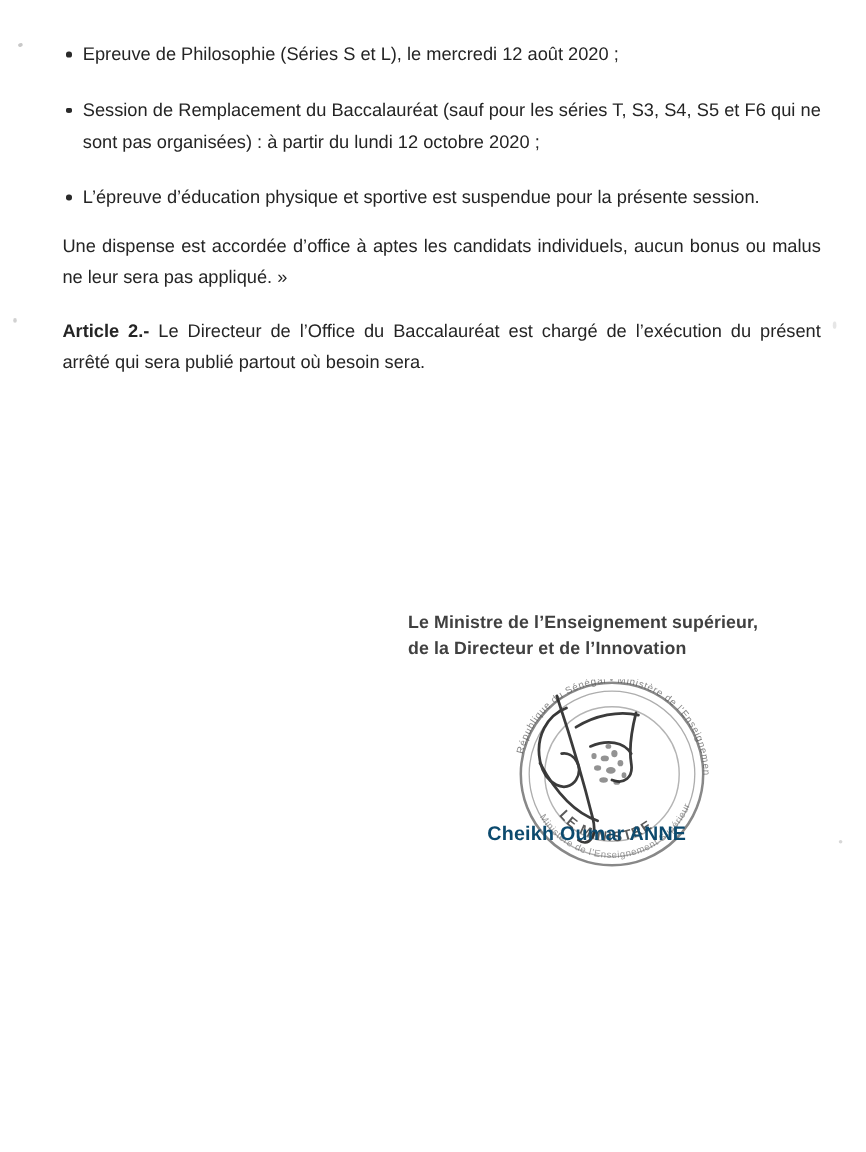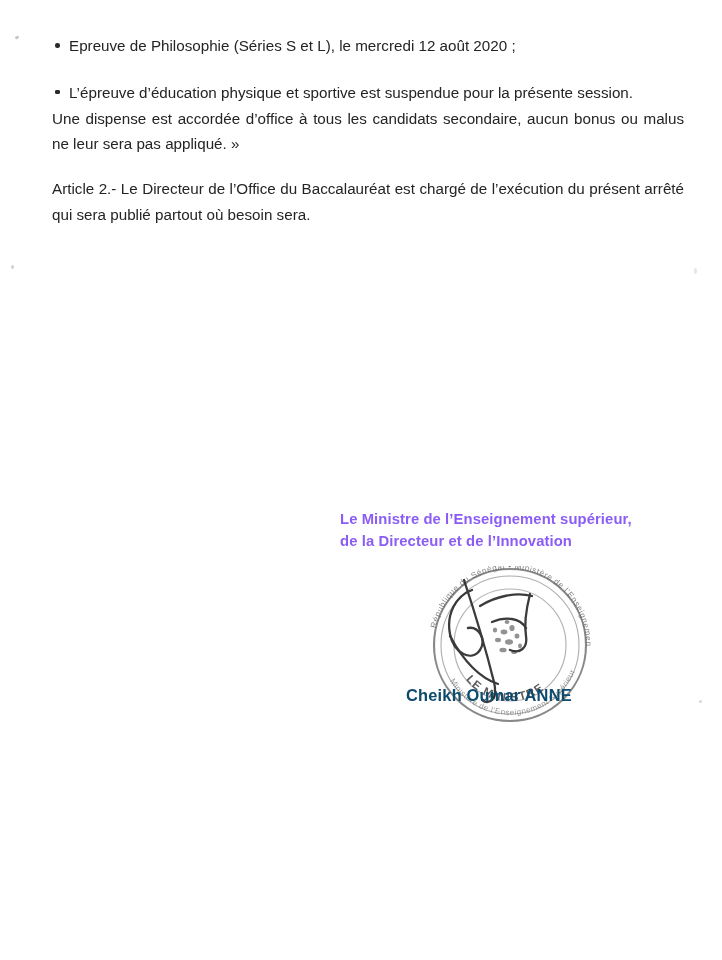--- a/index.html
+++ b/index.html
@@ -42,48 +42,48 @@
   }
   .bullet .dot {
     position: absolute;
     left: 3px;
     top: 10px;
     width: 4.5px;
     height: 4.5px;
     border-radius: 50%;
     background: #2a2a2a;
   }
-  .bullet.tight { margin-bottom: 0; }
+  .bullet.tight { margin-bottom: 15px; }
 
   
   .runon {
     margin: 0;
     text-align: justify;
   }
 
   .gap-before-article { height: 19px; }
 
   .article {
     margin: 0;
     text-align: justify;
   }
   .article .lead {
-    font-weight: normal;
+    font-weight: bold;
   }
 
   
   .sig-title {
     position: absolute;
     left: 340px;
     top: 508px;
     width: 360px;
     font-size: 14.8px;
     line-height: 22px;
     font-weight: bold;
-    color: #8b5cf6;
+    color: #404040;
     letter-spacing: 0.1px;
   }
 
   
   .stamp-wrap {
     position: absolute;
     left: 420px;
     top: 566px;
     width: 190px;
     height: 158px;
@@ -129,27 +129,31 @@
     <p class="para bullet">
       <span class="dot"></span>
       <span>Epreuve de Philosophie (Séries S et L), le mercredi 12 août 2020 ;</span>
     </p>
 
 
     <p class="para bullet">
       <span class="dot"></span>
     </p>
 
+    <p class="para bullet">
+      <span class="dot"></span>
+      <span>Session de Remplacement du Baccalauréat (sauf pour les séries T, S3, S4, S5 et F6 qui ne sont pas organisées) : à partir du lundi 12 octobre 2020 ;</span>
+    </p>
 
     <p class="para bullet tight">
       <span class="dot"></span>
       <span>L’épreuve d’éducation physique et sportive est suspendue pour la présente session.</span>
     </p>
 
-    <p class="para runon">Une dispense est accordée d’office à tous les candidats secondaire, aucun bonus ou malus ne leur sera pas appliqué. »</p>
+    <p class="para runon">Une dispense est accordée d’office à aptes les candidats individuels, aucun bonus ou malus ne leur sera pas appliqué. »</p>
 
     <div class="gap-before-article"></div>
 
     <p class="para article"><span class="lead">Article 2.-</span><span> Le Directeur de l’Office du Baccalauréat est chargé de l’exécution du présent arrêté qui sera publié partout où besoin sera.</span></p>
 
   </div>
 
   <div class="sig-title">
     <div>Le Ministre de l’Enseignement supérieur,</div>
     <div>de la Directeur et de l’Innovation</div>

